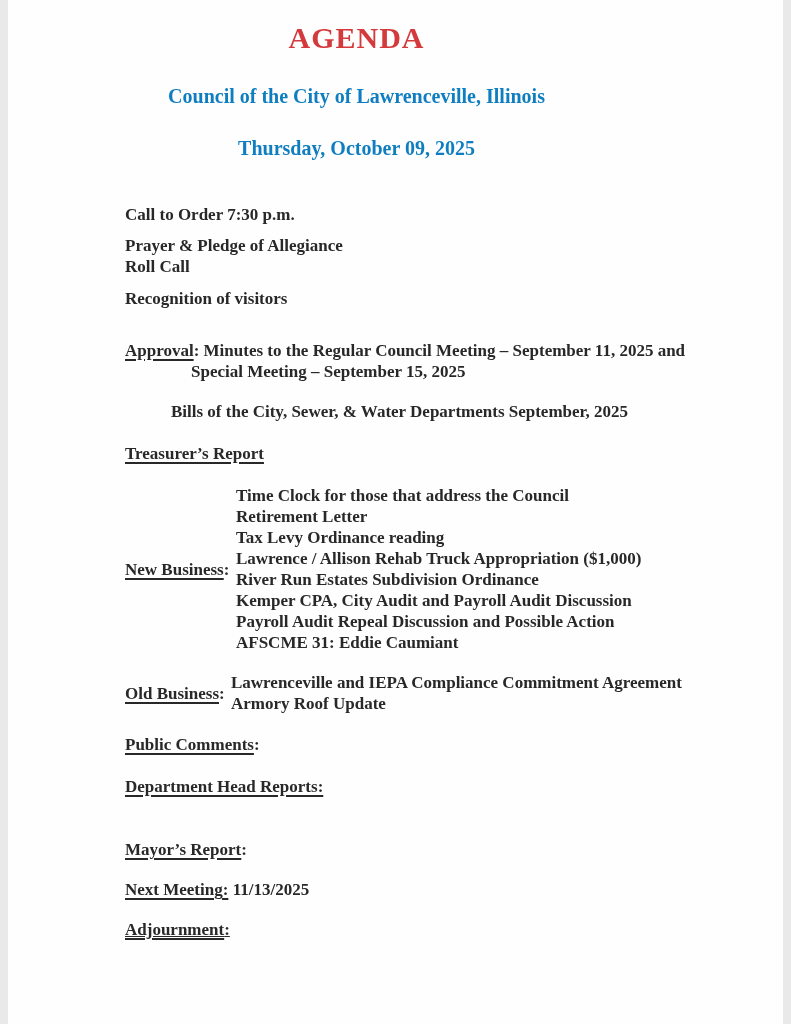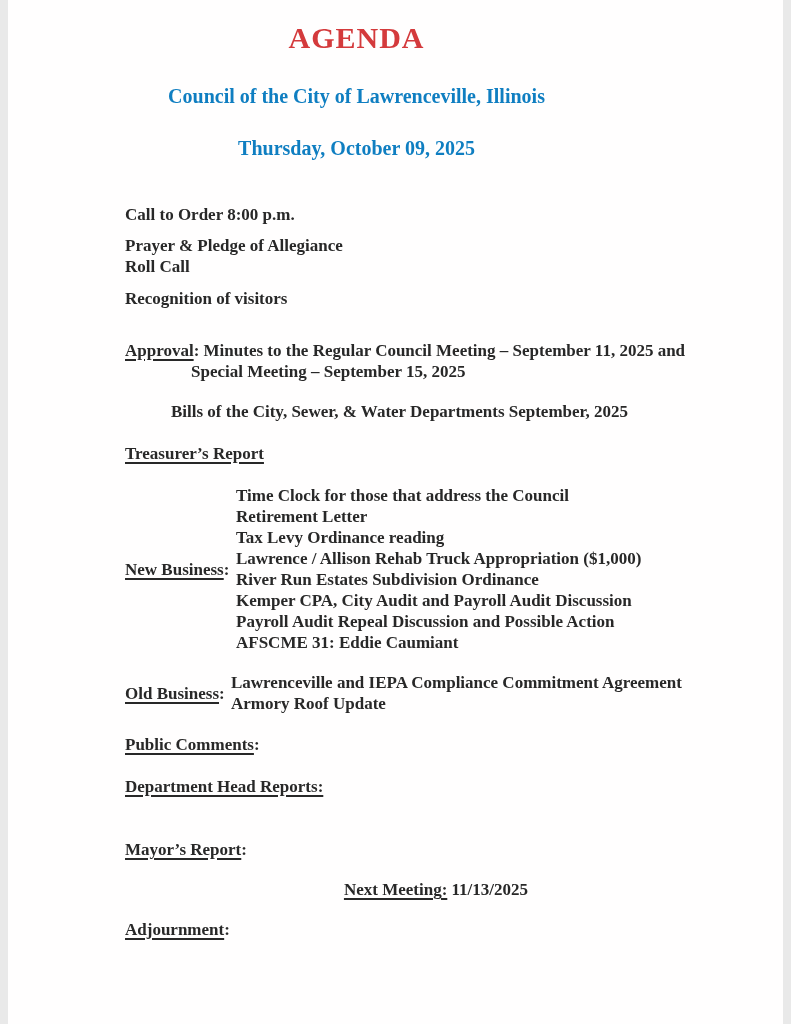--- a/index.html
+++ b/index.html
@@ -55,37 +55,37 @@
   .sec-newbiz      { margin-top: 21px; }
   .sec-oldbiz      { margin-top: 19px; }
   .hang { display: flex; align-items: center; }
   .hang-label-nb { flex: 0 0 111px; }
   .hang-label-ob { flex: 0 0 106px; }
   .hang-items { flex: 1 1 auto; }
   .sec-public      { margin-top: 20px; }
   .sec-dept        { margin-top: 21px; }
   .sec-council     { margin-top: 20px; }
   .sec-mayor       { margin-top: 42px; }
-  .sec-next        { margin-top: 19px; text-align: center; }
-  .sec-adjourn     { margin-top: 19px; }
+  .sec-next        { margin-top: 19px; }
+  .sec-adjourn     { margin-top: 19px; text-decoration: underline; }
 </style>
 </head>
 <body>
 
 <div class="page">
 
   <div class="header">
     <div class="doc-title">AGENDA</div>
     <div class="doc-sub">Council of the City of Lawrenceville, Illinois</div>
     <div class="doc-sub">Thursday, October 09, 2025</div>
   </div>
 
   <div class="doc-body">
 
-    <div class="line sec-call">Call to Order 8:00 p.m.</div>
+    <div class="line sec-call">Call to Order 7:30 p.m.</div>
 
     <div class="sec-prayer">
       <div class="line">Prayer &amp; Pledge of Allegiance</div>
       <div class="line">Roll Call</div>
     </div>
 
     <div class="line sec-recognition">Recognition of visitors</div>
 
     <div class="sec-approval">
       <div class="line"><span class="u">Approval</span><span>:</span> <span>Minutes to the Regular Council Meeting – September 11, 2025 and</span></div>

